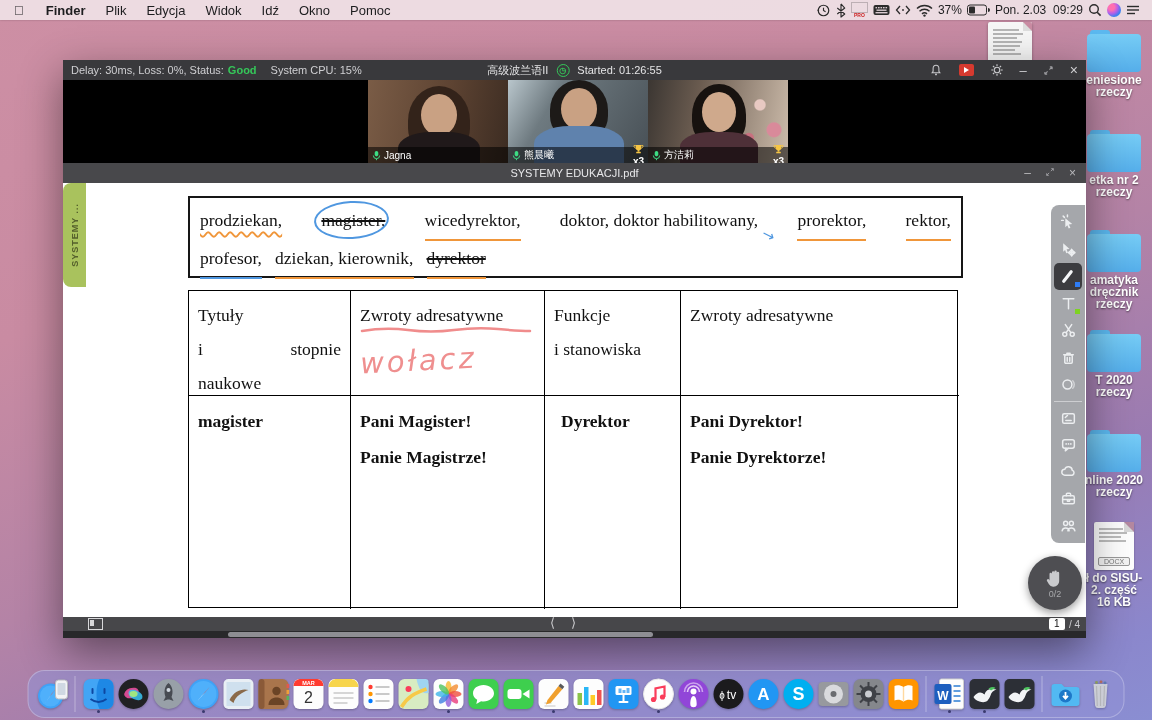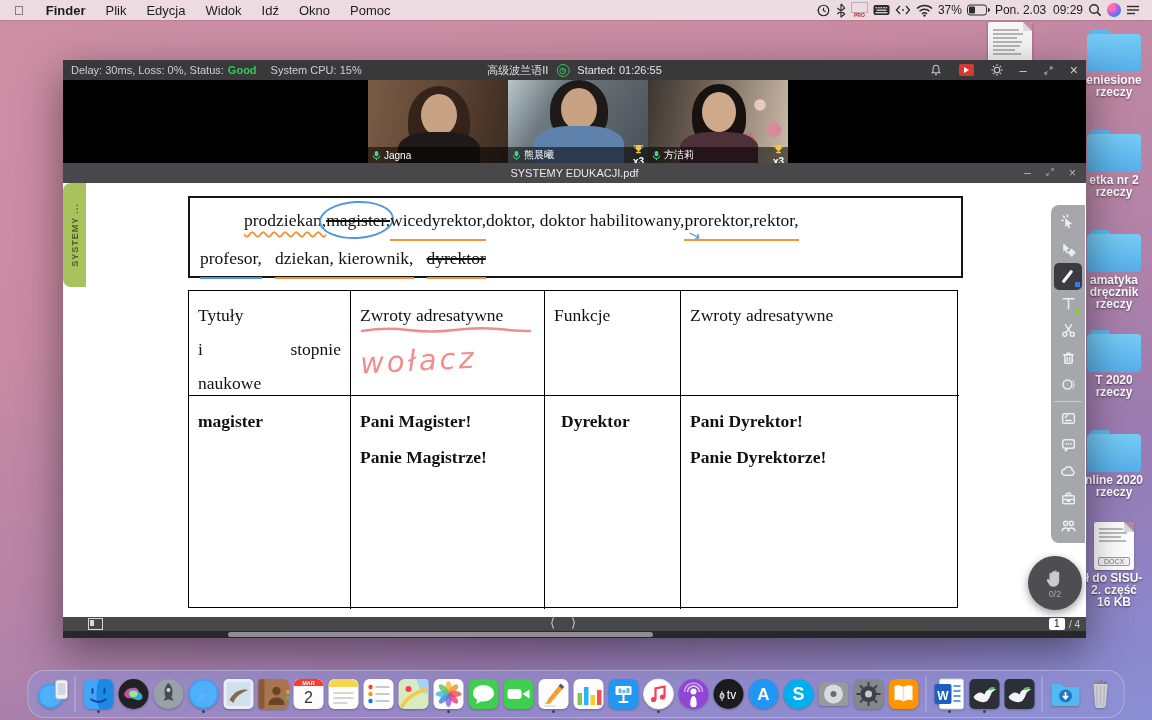--- a/index.html
+++ b/index.html
@@ -86,21 +86,21 @@
   
   #pdfpage{position:absolute;top:123px;left:0;right:0;height:434px;background:#fff;
     font-family:"Liberation Serif",serif;color:#111;}
   #side-tab{position:absolute;left:0;top:0;width:23px;height:104px;background:#a9c25d;
     border-radius:8px 0 0 8px;z-index:3;display:flex;align-items:center;justify-content:center;}
   #side-tab span{writing-mode:vertical-rl;transform:rotate(180deg);font-size:9px;font-weight:bold;color:#55602c;
     font-family:"Liberation Sans",sans-serif;letter-spacing:1px;}
   #wordbox{position:absolute;left:125px;top:13px;width:775px;height:82px;border:2px solid #161616;box-sizing:border-box;
     padding:5px 10px 0 10px;font-size:17.5px;}
   .wline{display:flex;white-space:nowrap;line-height:35px;}
-  .wline.justify{justify-content:flex-start;margin-left:44px;}
+  .wline.justify{justify-content:space-between;}
   .wline.plain{gap:13px;}
   .seg{position:relative;white-space:pre;}
   .m-orange{border-bottom:2.5px solid #f0963a;padding-bottom:1px;}
   .m-blue{border-bottom:2.5px solid #4f97e0;padding-bottom:1px;}
   .m-orange-wavy{text-decoration:underline;text-decoration-style:wavy;text-decoration-color:#f0963a;
     text-decoration-thickness:2px;text-underline-offset:5px;}
   .m-blue-wavy{text-decoration-style:wavy;text-decoration-color:#4f97e0;
     text-decoration-thickness:2px;text-underline-offset:6px;}
   .m-strike{text-decoration:line-through;text-decoration-thickness:2px;text-decoration-color:#111;}
   .m-strike.m-orange{text-decoration:line-through;text-decoration-thickness:2px;}
@@ -449,20 +449,23 @@
             </div>
             <svg class="pinkline" width="172" height="8">
               <path d="M2 5 Q25 1 48 4 T94 4 T138 3 T170 5" stroke="#f08c8c" stroke-width="2.5" fill="none" stroke-linecap="round"></path>
             </svg>
             <div class="handwrite">wołacz</div>
           </div>
           <div class="tcell hrow">
             <div class="hline">
               <span>Funkcje</span>
             </div>
+            <div class="hline">
+              <span>i stanowiska</span>
+            </div>
           </div>
           <div class="tcell hrow lastcol">
             <div class="hline">
               <span>Zwroty adresatywne</span>
             </div>
           </div>
           <div class="tcell brow">
             <div class="bline">magister</div>
           </div>
           <div class="tcell brow">

